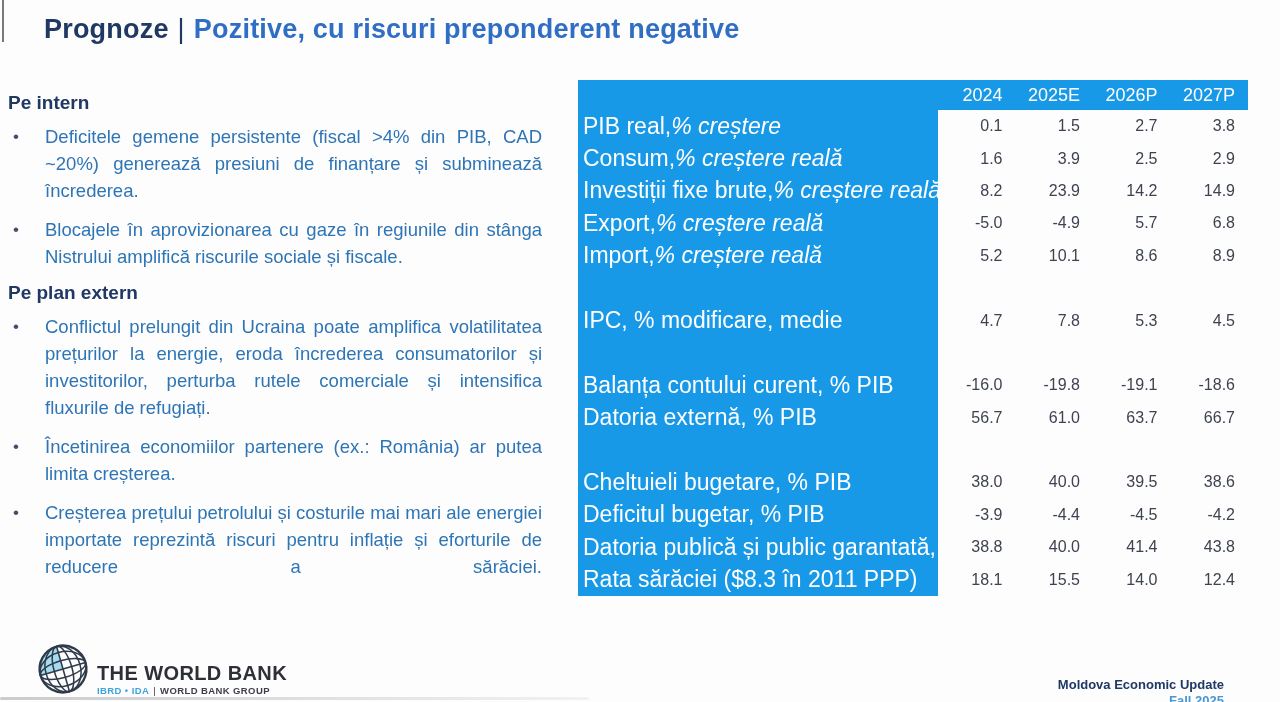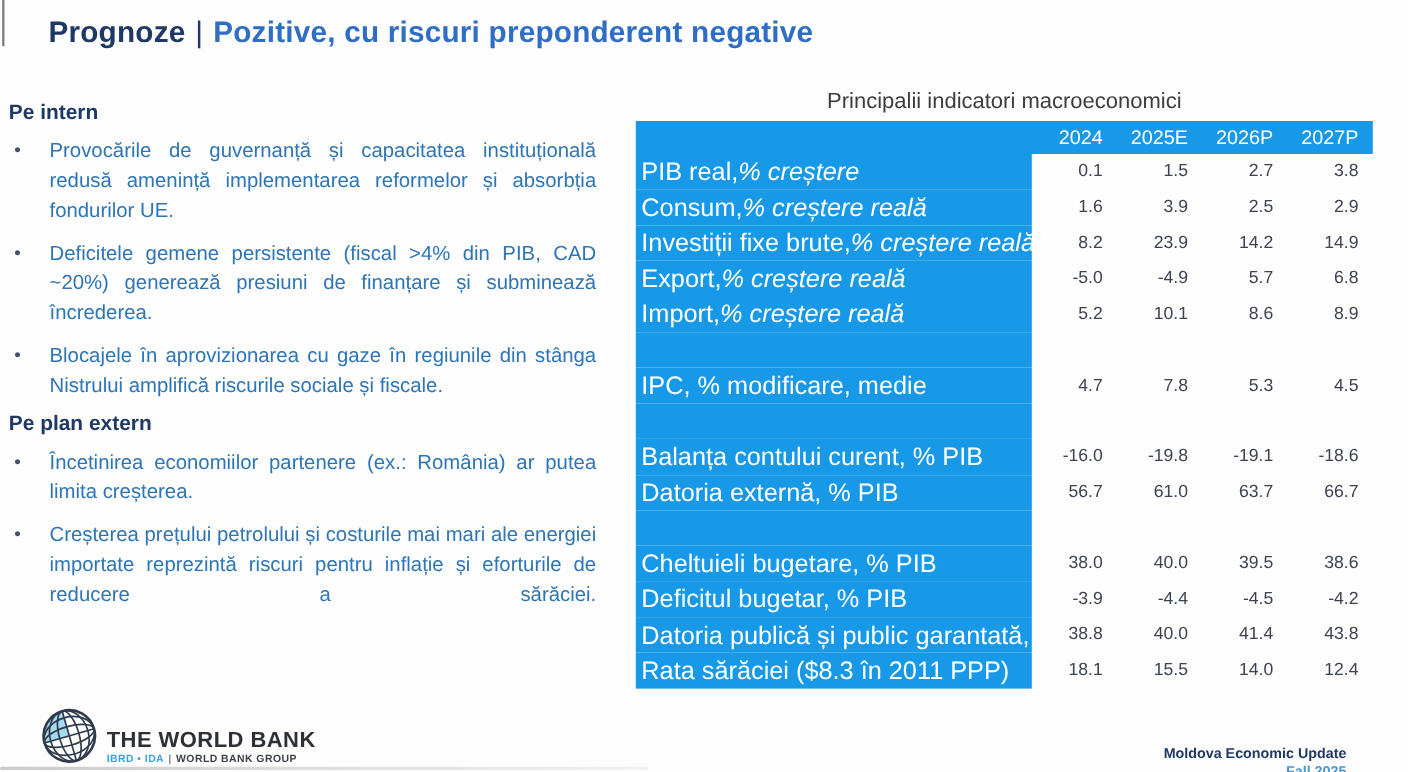--- a/index.html
+++ b/index.html
@@ -73,36 +73,35 @@
 
 <div class="slide">
   <div class="top-artifact"></div>
 
   <h1 class="title"><span class="t-navy">Prognoze</span><span class="t-sep">|</span><span class="t-blue">Pozitive, cu riscuri preponderent negative</span></h1>
 
   <div class="left-col" id="sections">
       <div class="section">
         <h2 class="sec-heading">Pe intern</h2>
         <ul class="bullets">
-          <li>Provocările de guvernanță și capacitatea instituțională redusă amenință implementarea reformelor și absorbția fondurilor UE.</li>
           <li>Deficitele gemene persistente (fiscal &gt;4% din PIB, CAD ~20%) generează presiuni de finanțare și subminează încrederea.</li>
           <li>Blocajele în aprovizionarea cu gaze în regiunile din stânga Nistrului amplifică riscurile sociale și fiscale.</li>
         </ul>
       </div>
       <div class="section">
         <h2 class="sec-heading">Pe plan extern</h2>
         <ul class="bullets">
+          <li>Conflictul prelungit din Ucraina poate amplifica volatilitatea prețurilor la energie, eroda încrederea consumatorilor și investitorilor, perturba rutele comerciale și intensifica fluxurile de refugiați.</li>
           <li>Încetinirea economiilor partenere (ex.: România) ar putea limita creșterea.</li>
           <li>Creșterea prețului petrolului și costurile mai mari ale energiei importate reprezintă riscuri pentru inflație și eforturile de reducere a sărăciei.</li>
         </ul>
       </div>
     </div>
 
   <div class="table-block">
-    <div class="table-title">Principalii indicatori macroeconomici</div>
     <div class="macro-table">
       <div class="t-header" id="thead">
           <span class="h-lbl"></span>
           <span class="h-col">2024</span>
           <span class="h-col">2025E</span>
           <span class="h-col">2026P</span>
           <span class="h-col">2027P</span>
         </div>
       <div id="tbody">
           <div class="t-row">

